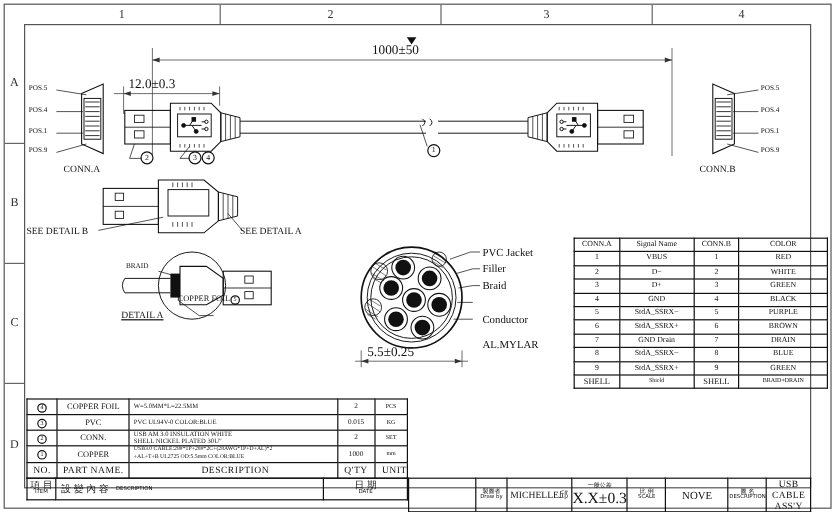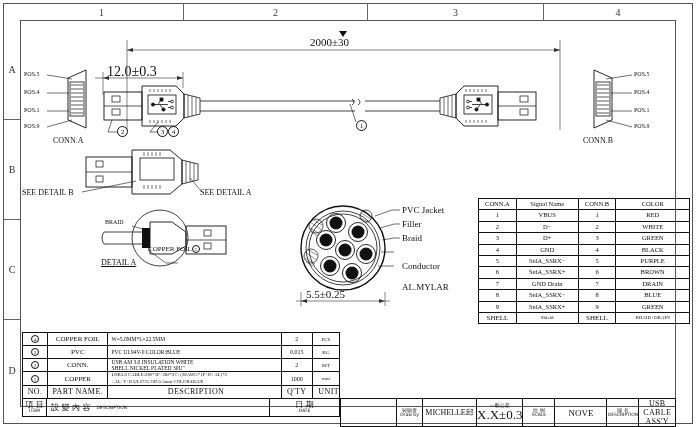--- a/index.html
+++ b/index.html
@@ -40,21 +40,21 @@
     display: flex; align-items: center; justify-content: center;
   }
   .zone-letter.nb { border-bottom: none; }
   .zone-num.nr { border-right: none; }
 
   
   .t { position: absolute; font-size: 7px; color: #111; white-space: nowrap; }
   .t.s6 { font-size: 6px; }
   .t.s8 { font-size: 8px; }
   .t.s9 { font-size: 9px; }
-  .t.s10 { font-size: 14px; }
+  .t.s10 { font-size: 11px; }
   .t.s11 { font-size: 11px; }
   .t.u { text-decoration: underline; text-align: center; }
 
   
   table { border-collapse: collapse; position: absolute; }
   table td, table th {
     border: 1px solid #111;
     font-size: 6.5px;
     text-align: center;
     padding: 0;
@@ -141,21 +141,21 @@
     </div>
 
   <svg style="left:0;top:0;width:696px;height:70px;">
     <line x1="127" y1="40" x2="127" y2="130" stroke="#333" stroke-width="0.6"></line>
     <line x1="560" y1="40" x2="560" y2="130" stroke="#333" stroke-width="0.6"></line>
     <line x1="127" y1="50" x2="560" y2="50" stroke="#333" stroke-width="0.6"></line>
     <path d="M127,50 L133,48 L133,52 Z" fill="#333"></path>
     <path d="M560,50 L554,48 L554,52 Z" fill="#333"></path>
     <path d="M339,31 L347,31 L343,37 Z" fill="#111"></path>
   </svg>
-  <div class="t s11" style="left:310px;top:36px;">2000±30</div>
+  <div class="t s11" style="left:310px;top:36px;">1000±50</div>
 
   <svg style="left:0;top:0;width:696px;height:110px;">
     <line x1="103" y1="72" x2="103" y2="95" stroke="#333" stroke-width="0.6"></line>
     <line x1="183" y1="72" x2="183" y2="88" stroke="#333" stroke-width="0.6"></line>
     <line x1="95" y1="78" x2="183" y2="78" stroke="#333" stroke-width="0.6"></line>
     <path d="M103,78 L109,76 L109,80 Z" fill="#333"></path>
     <path d="M183,78 L177,76 L177,80 Z" fill="#333"></path>
   </svg>
   <div class="t s10" style="left:107px;top:64px;">12.0±0.3</div>
 

